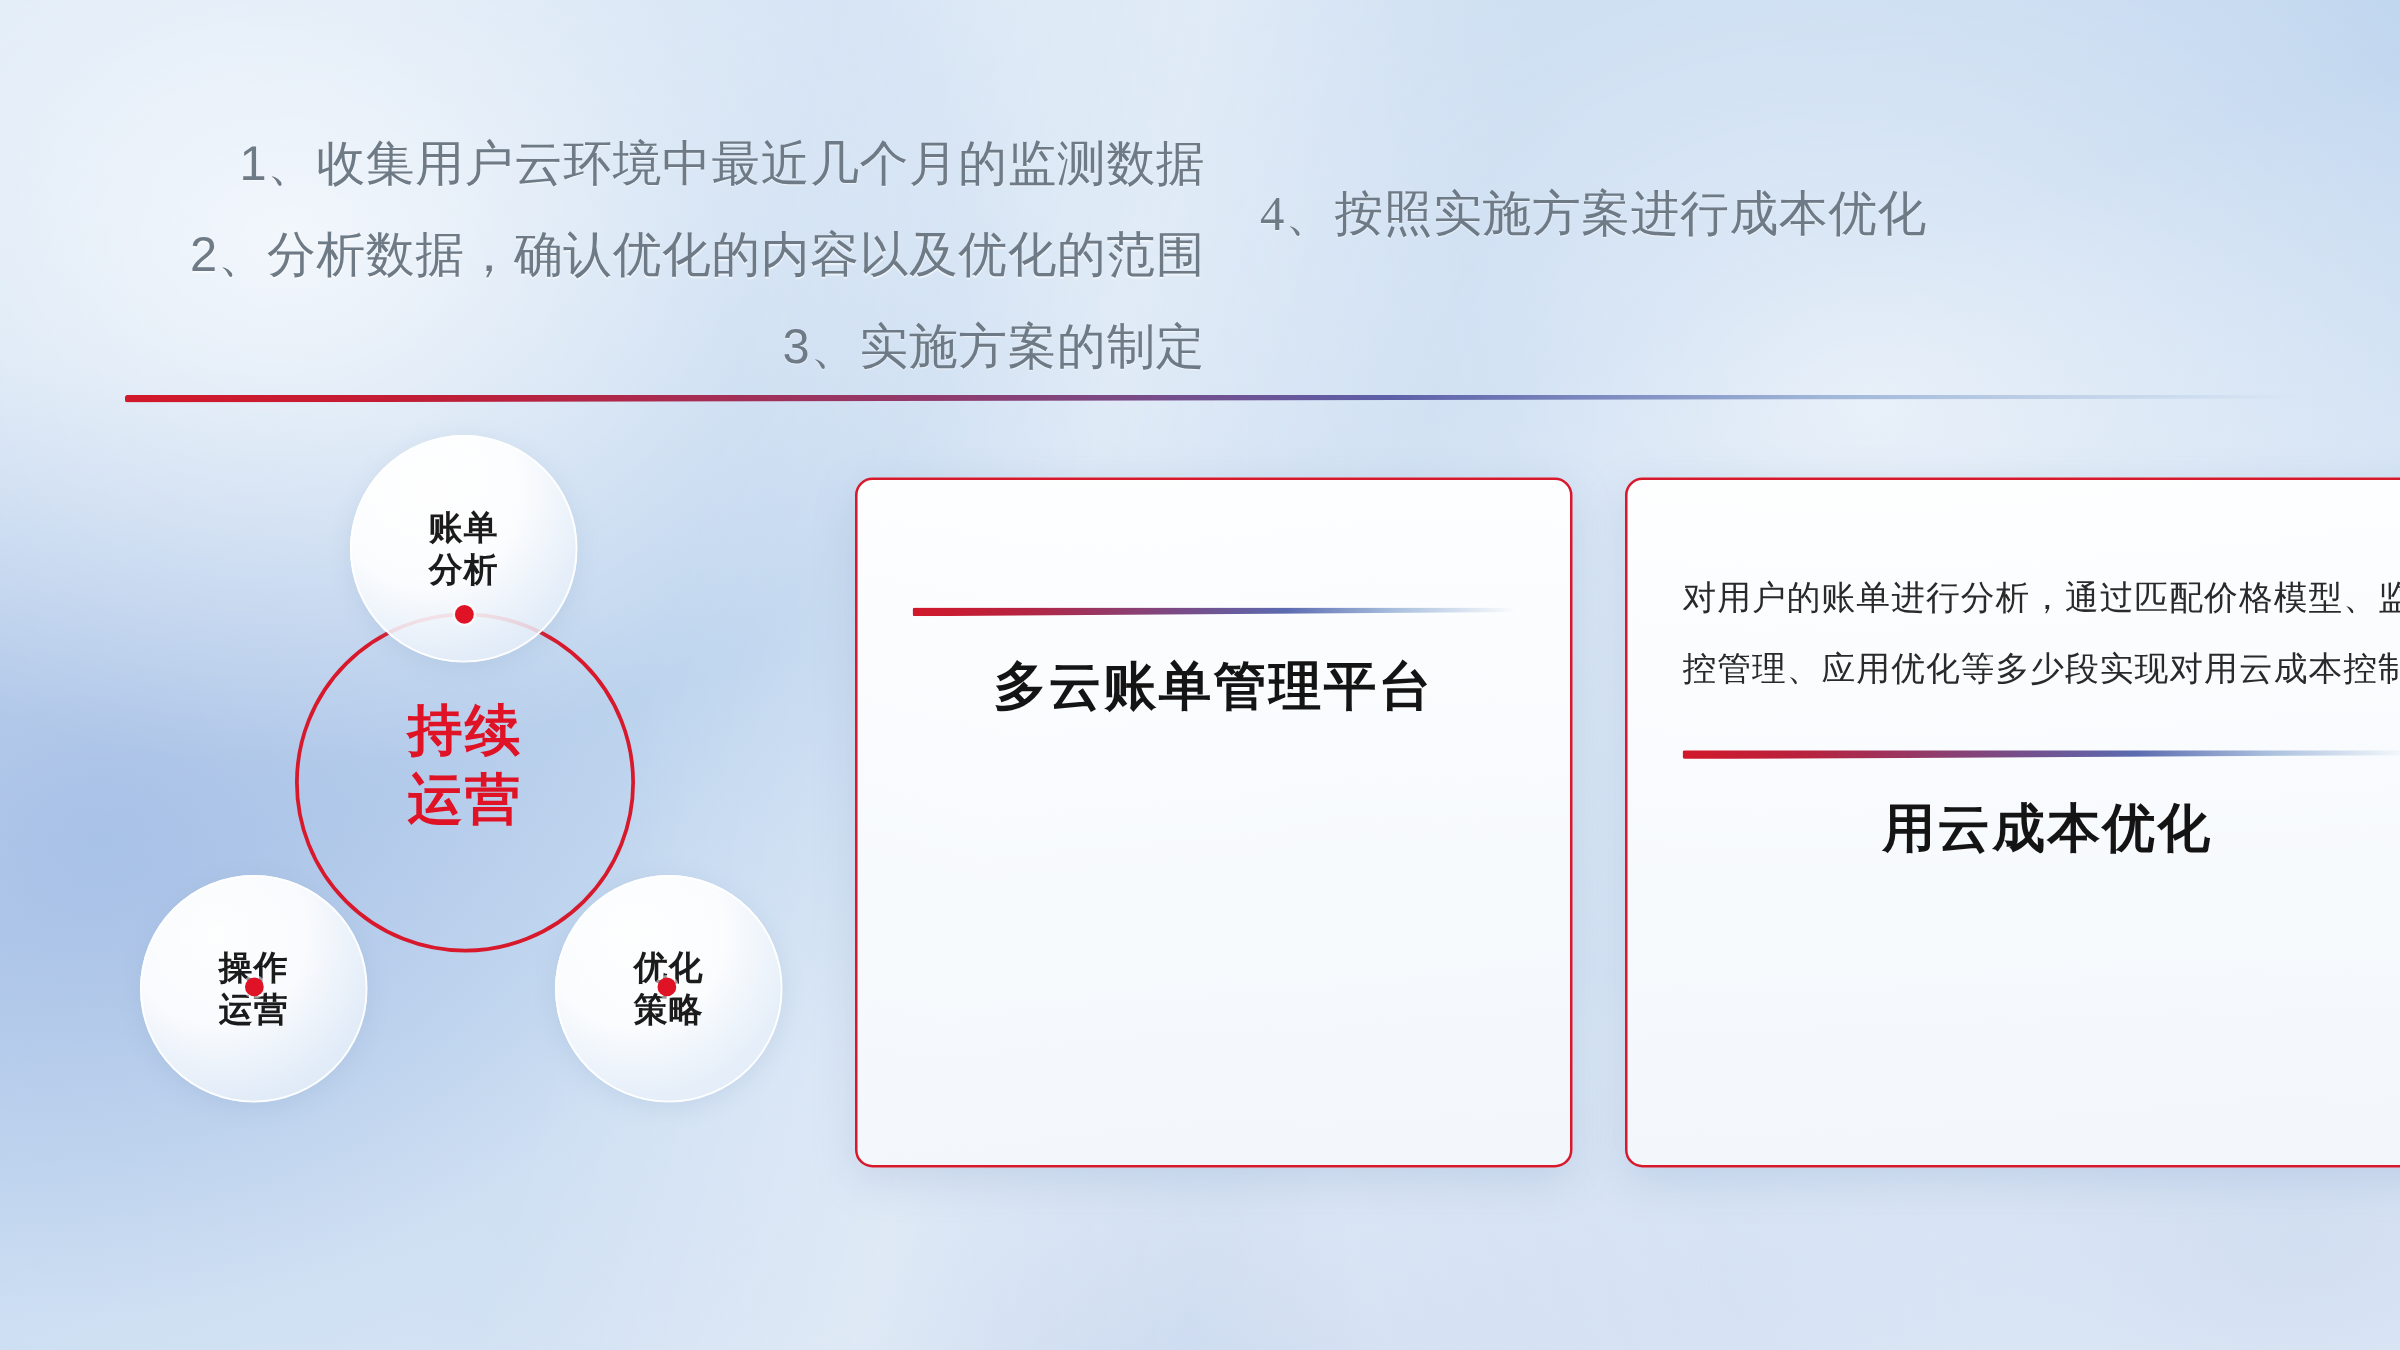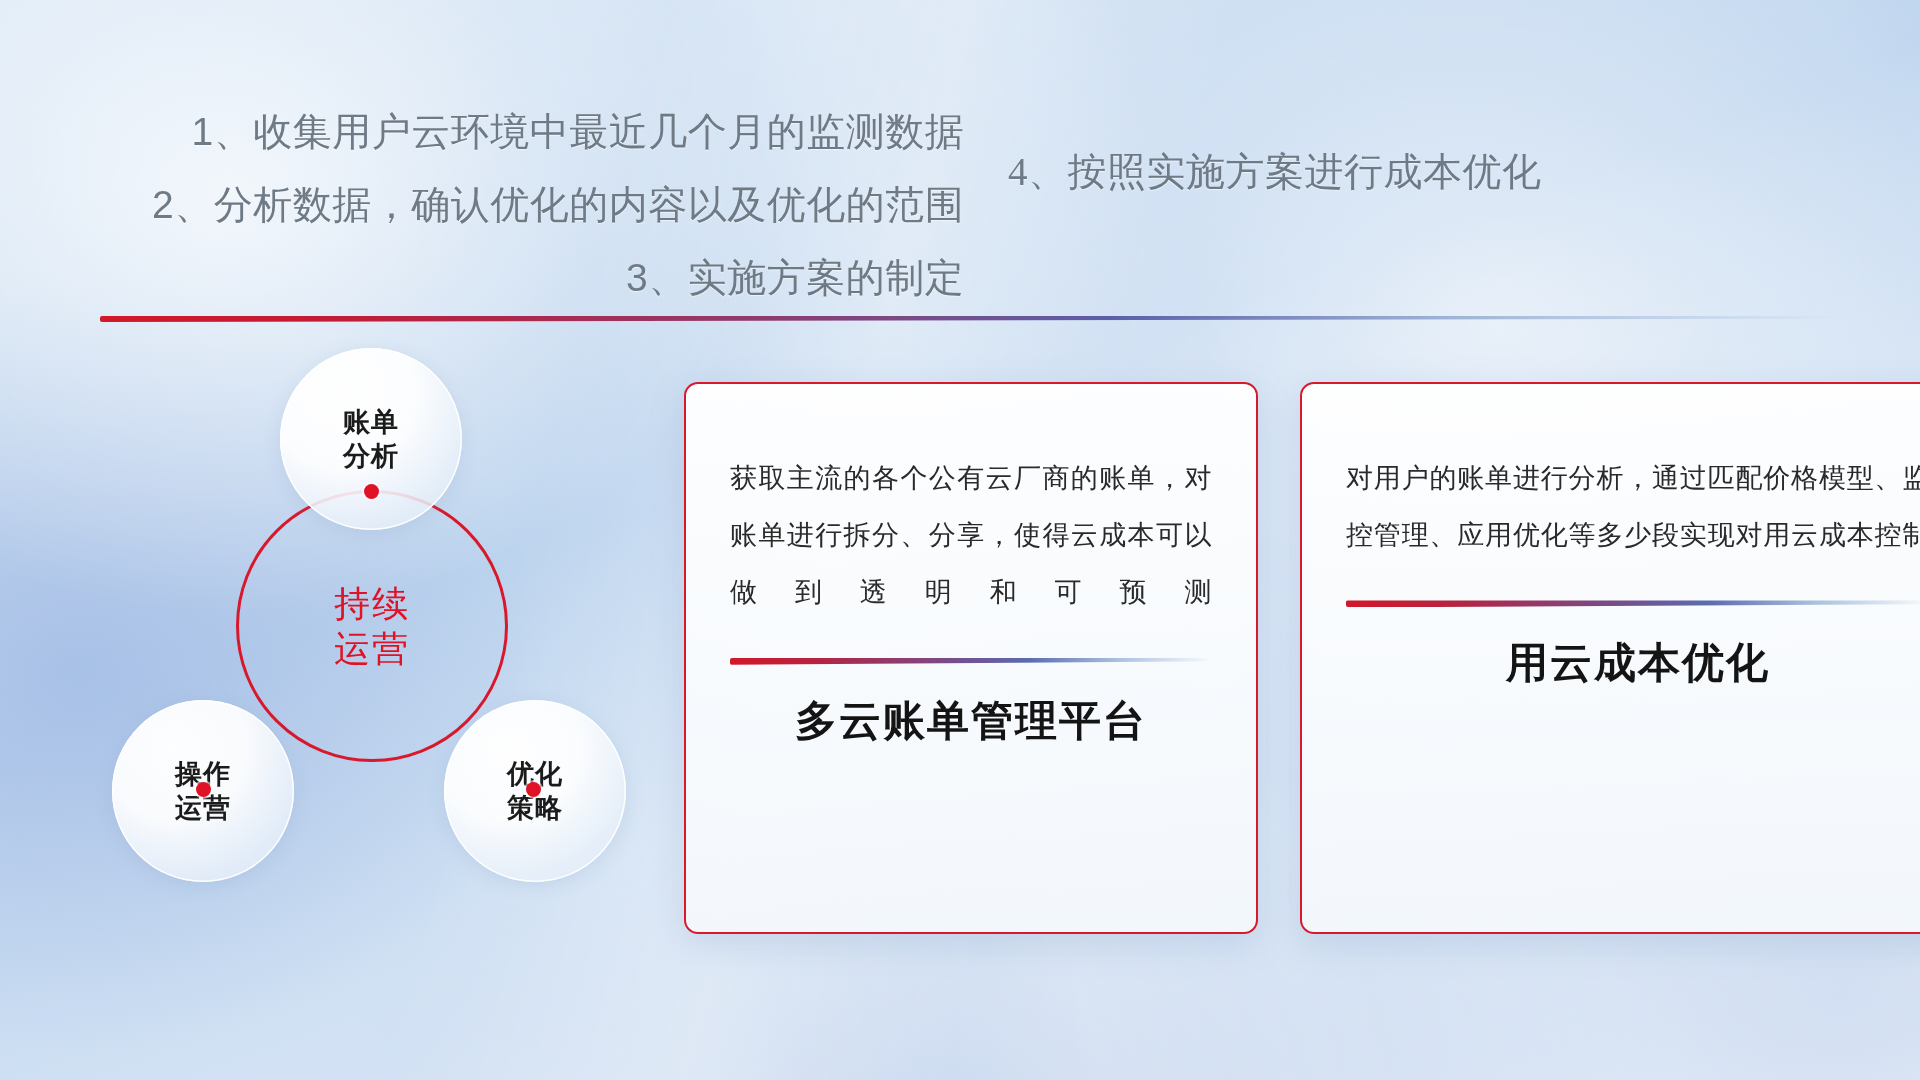--- a/index.html
+++ b/index.html
@@ -76,24 +76,24 @@
   .ring {
     position: absolute;
     left: 140px; top: 142px;
     width: 272px; height: 272px;
     border-radius: 50%;
     border: 3px solid #d8192c;
     background: transparent;
   }
   .center-label {
     position: absolute;
-    left: 140px; top: 142px; width: 272px; height: 272px;
+    left: 140px; top: 128px; width: 272px; height: 272px;
     display: flex; align-items: center; justify-content: center;
     text-align: center;
-    font-size: 36px; font-weight: normal; color: #e01226;
+    font-size: 44px; font-weight: bold; color: #e01226;
     line-height: 1.25; letter-spacing: 2px;
   }
   .node-dot {
     position: absolute;
     width: 15px; height: 15px; border-radius: 50%;
     background: #e01226;
     box-shadow: 0 0 0 2px rgba(255,255,255,0.55);
   }
   #dot-top   { left: 268px; top: 136px; }
   #dot-left  { left: 100px; top: 434px; }
@@ -183,21 +183,20 @@
         <div>策略</div>
       </div>
     </div>
 
     <div class="node-dot" id="dot-top"></div>
     <div class="node-dot" id="dot-left"></div>
     <div class="node-dot" id="dot-right"></div>
   </div>
 
   <div class="card" id="card-1">
-    <div class="card-body">获取主流的各个公有云厂商的账单，对账单进行拆分、分享，使得云成本可以做到透明和可预测</div>
     <div class="card-rule"></div>
     <div class="card-title">多云账单管理平台</div>
   </div>
 
   <div class="card" id="card-2">
     <div class="card-body">对用户的账单进行分析，通过匹配价格模型、监控管理、应用优化等多少段实现对用云成本控制</div>
     <div class="card-rule"></div>
     <div class="card-title">用云成本优化</div>
   </div>
 

